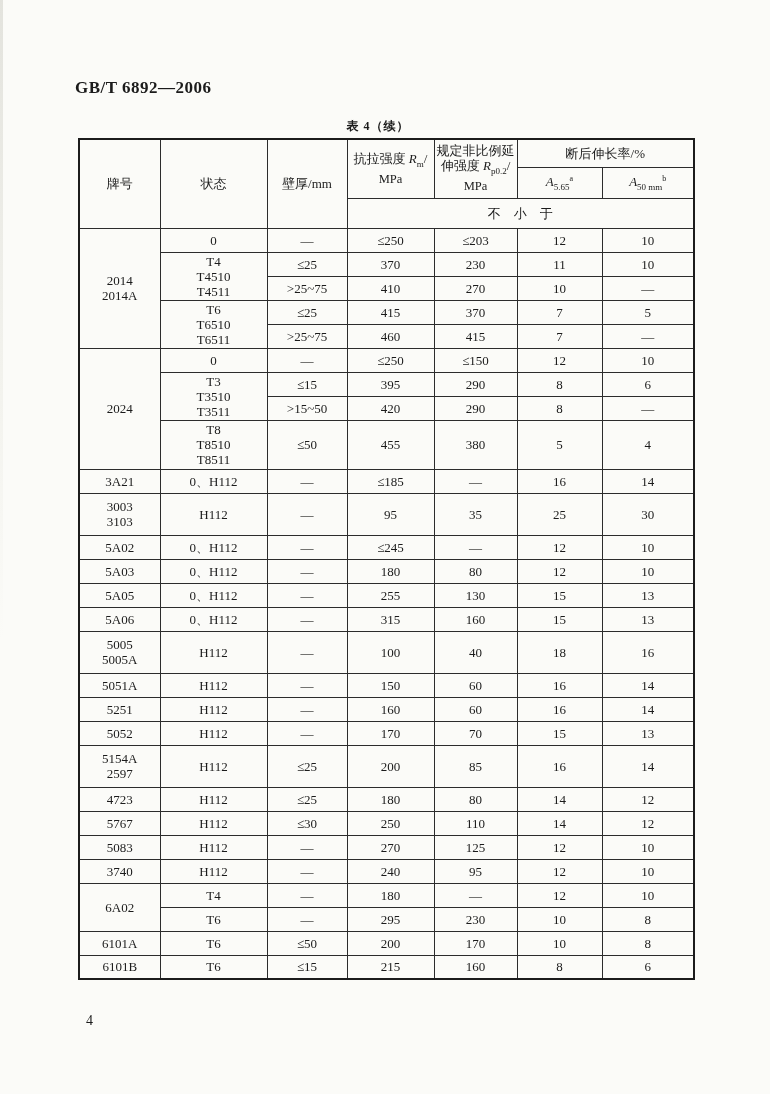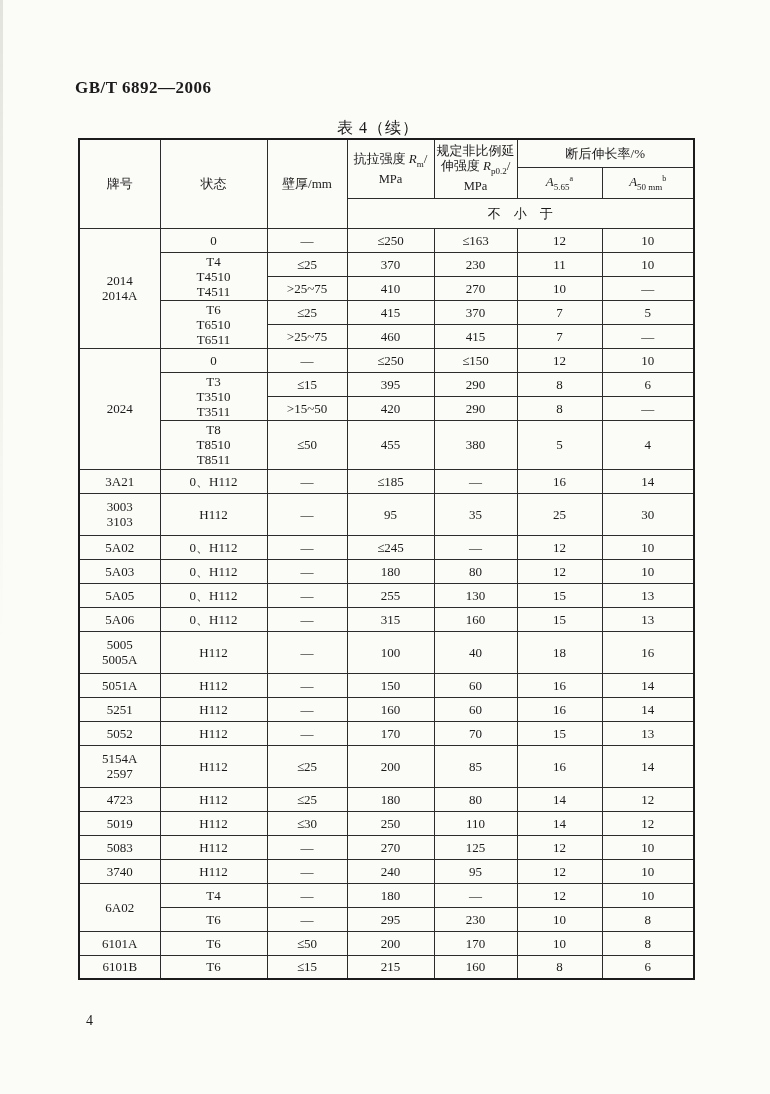--- a/index.html
+++ b/index.html
@@ -14,21 +14,21 @@
     position:absolute;left:0;top:0;width:3px;height:640px;
     background:linear-gradient(180deg,#d9d9d2,#efefe9 60%,rgba(255,255,255,0));
     opacity:.7;
   }
   .doc-code{
     position:absolute;left:75px;top:78px;
     font-size:17px;font-weight:bold;letter-spacing:.5px;text-align:right;
   }
   .table-title{
     position:absolute;left:78px;top:118px;width:600px;
-    text-align:center;font-size:16px;font-weight:normal;letter-spacing:1px;
+    text-align:center;font-size:12px;font-weight:bold;letter-spacing:1px;
   }
   table.main{
     position:absolute;left:78px;top:138px;
     border-collapse:collapse;table-layout:fixed;
     border:2px solid #1c1c1c;
   }
   table.main td{
     border:1px solid #2c2c2c;
     text-align:center;vertical-align:middle;
     font-size:13px;line-height:15px;padding:0 2px;
@@ -87,21 +87,21 @@
   <tr class="hr3">
     <td colspan="4" class="hz">不　小　于</td>
   </tr>
 
   <tr class="r24">
     <td rowspan="5" class="bd">2014
 2014A</td>
     <td class="bd">0</td>
     <td class="bd">—</td>
     <td class="bd">≤250</td>
-    <td class="bd">≤163</td>
+    <td class="bd">≤203</td>
     <td class="bd">12</td>
     <td class="bd">10</td>
   </tr>
   <tr class="r24">
     <td rowspan="2" class="bd">T4
 T4510
 T4511</td>
     <td class="bd">≤25</td>
     <td class="bd">370</td>
     <td class="bd">230</td>
@@ -275,21 +275,21 @@
   <tr class="r24">
     <td class="bd">4723</td>
     <td class="bd">H112</td>
     <td class="bd">≤25</td>
     <td class="bd">180</td>
     <td class="bd">80</td>
     <td class="bd">14</td>
     <td class="bd">12</td>
   </tr>
   <tr class="r24">
-    <td class="bd">5019</td>
+    <td class="bd">5767</td>
     <td class="bd">H112</td>
     <td class="bd">≤30</td>
     <td class="bd">250</td>
     <td class="bd">110</td>
     <td class="bd">14</td>
     <td class="bd">12</td>
   </tr>
   <tr class="r24">
     <td class="bd">5083</td>
     <td class="bd">H112</td>

